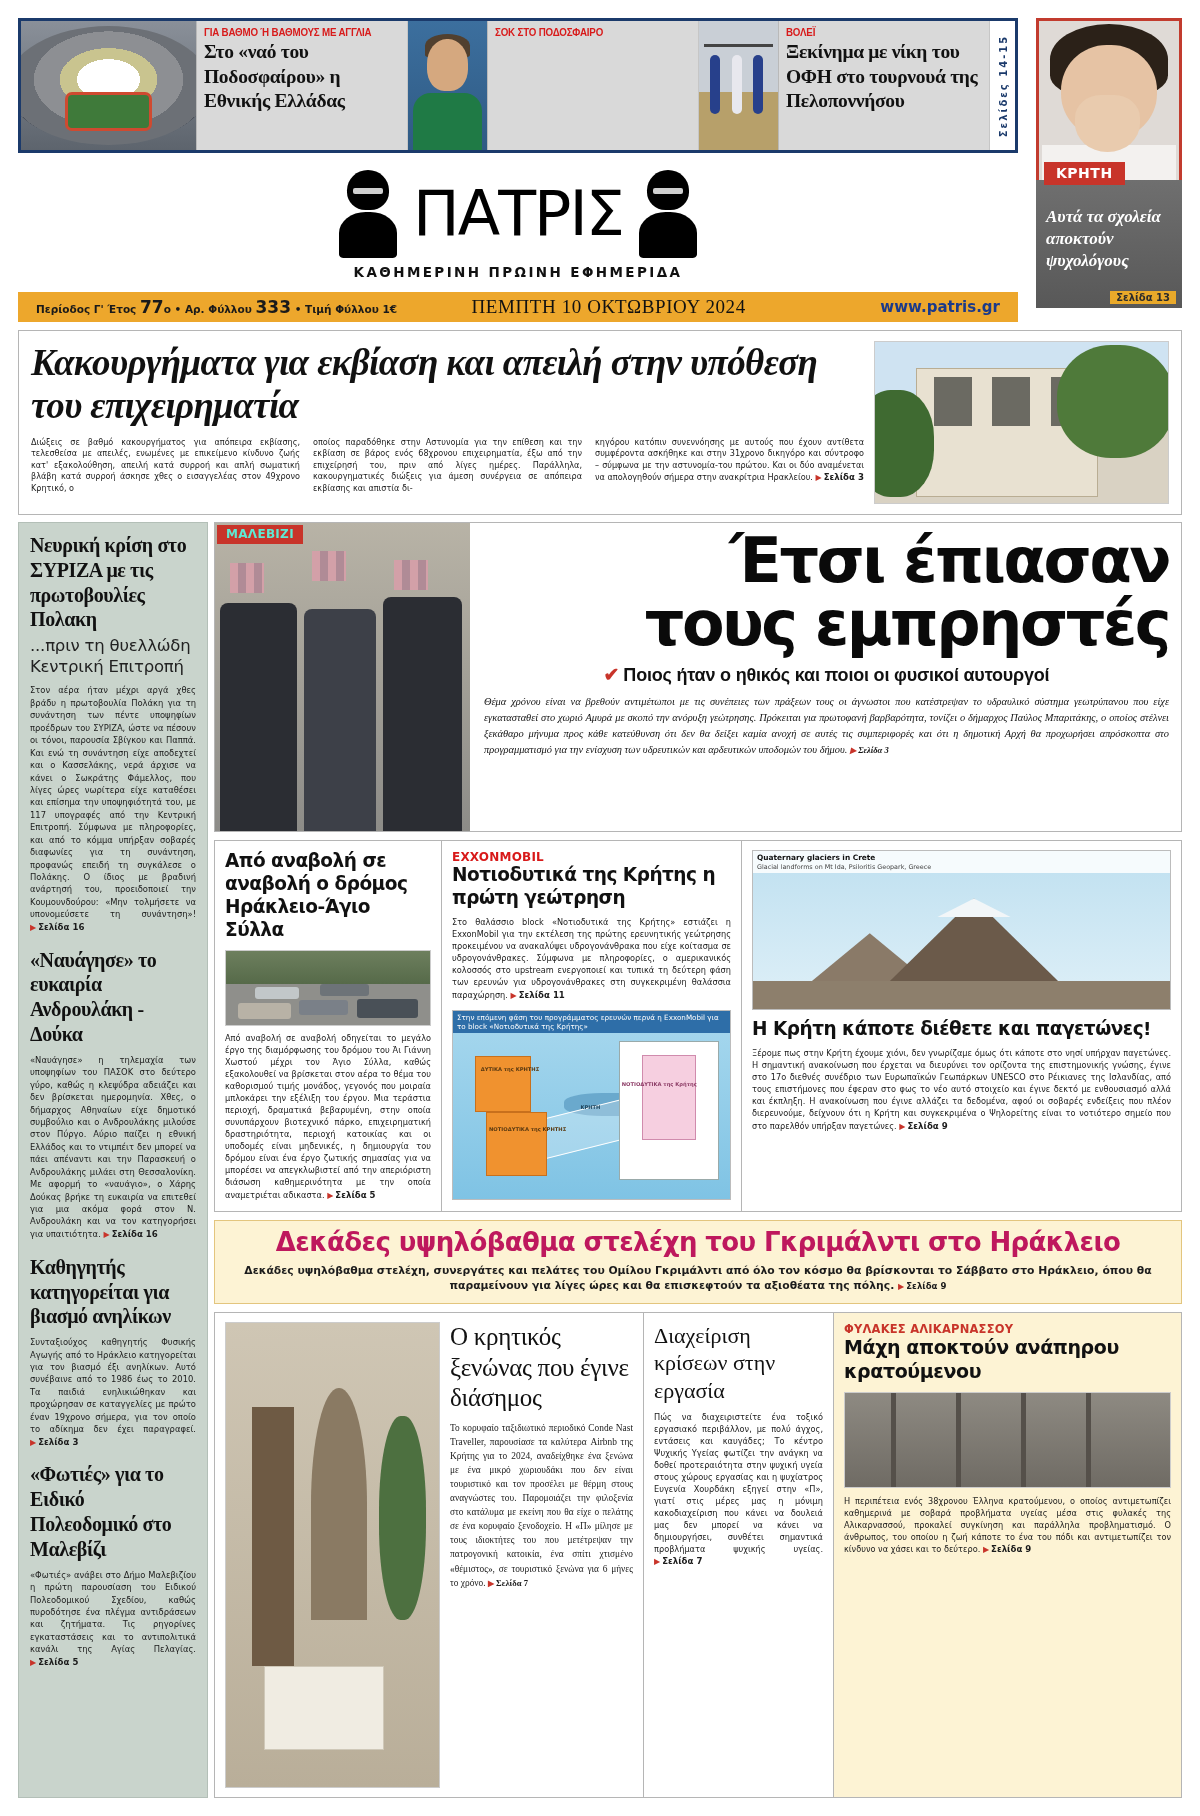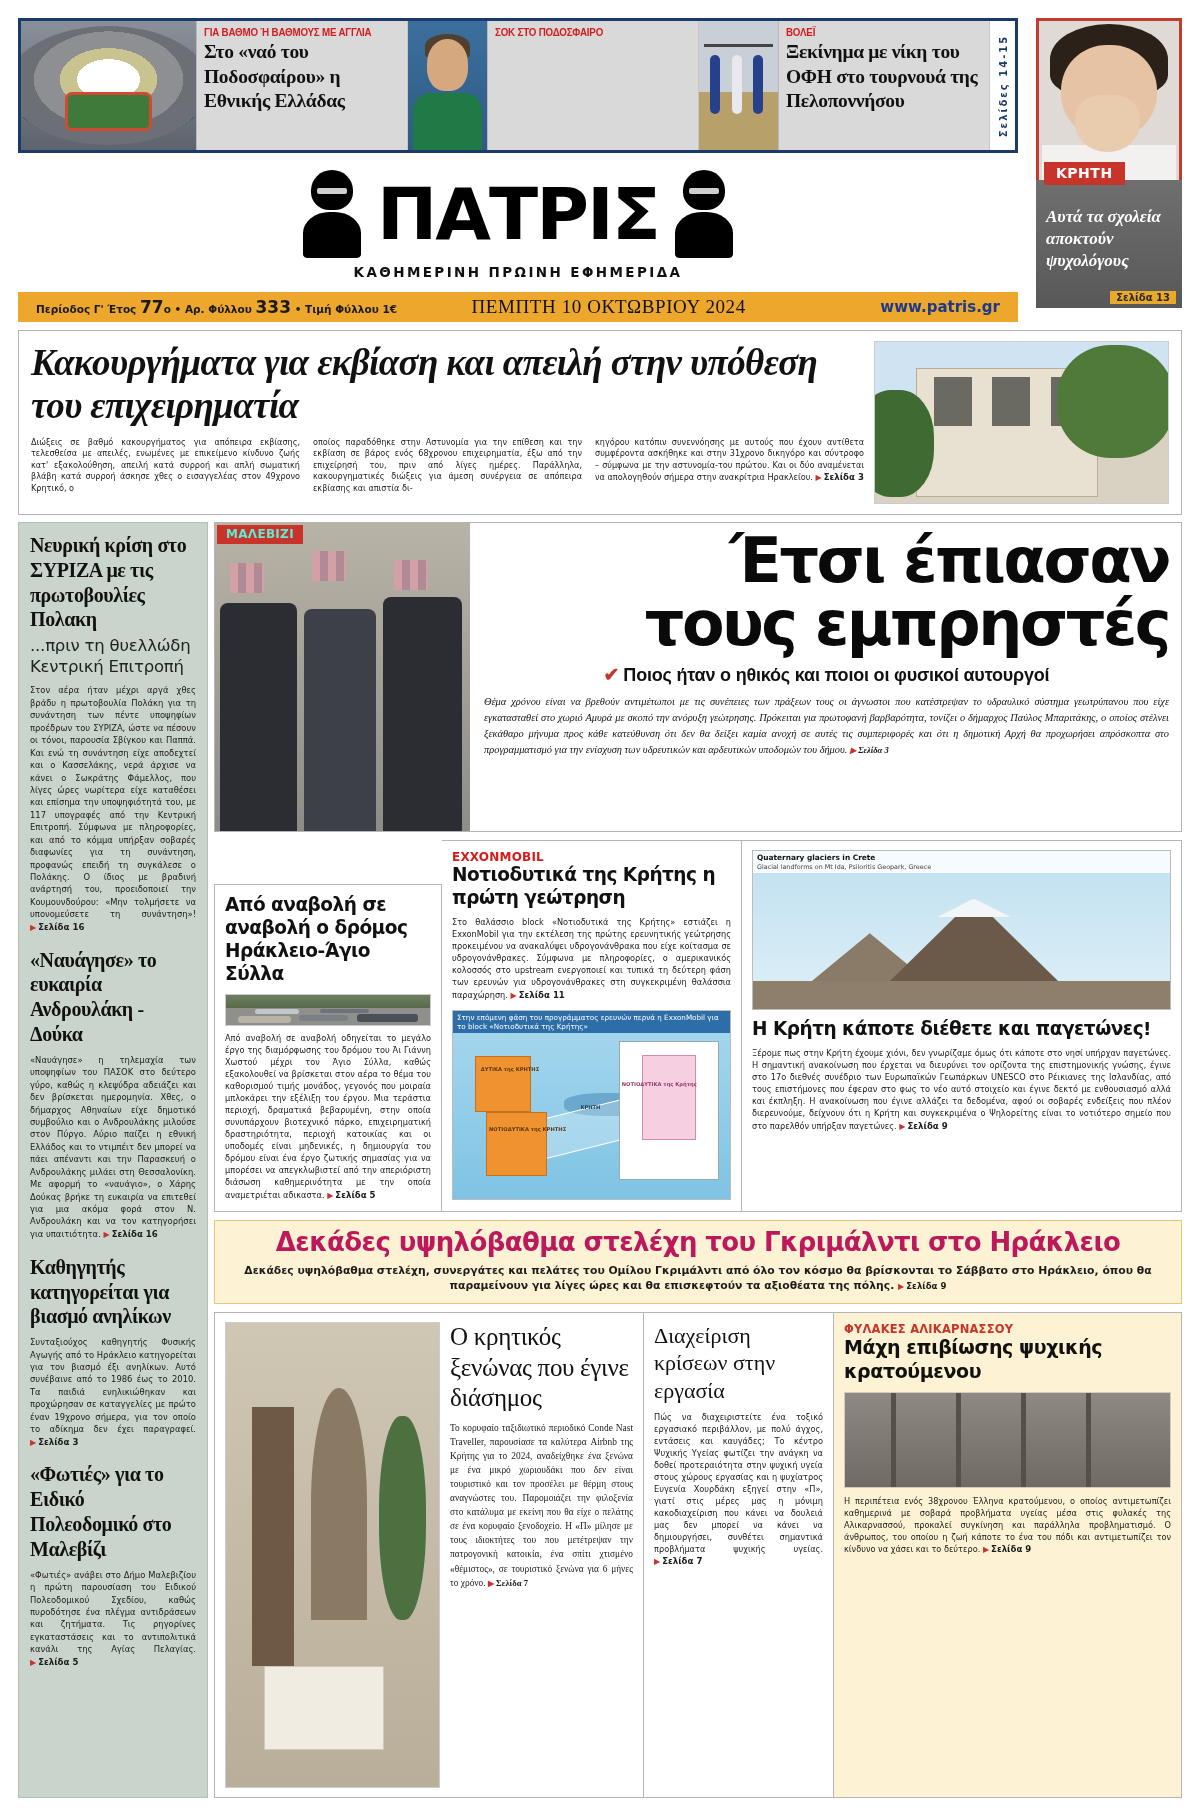--- a/index.html
+++ b/index.html
@@ -89,21 +89,21 @@
     font-size:10px; font-weight:bold; padding:1px 6px;
   }
 
   
   .masthead {
     position:absolute; left:18px; top:160px; width:1000px; height:130px;
     display:flex; align-items:center; justify-content:center; flex-direction:column;
   }
   .mast-row { display:flex; align-items:center; gap:16px; }
   .mast-title {
-    font-family:"DejaVu Sans",sans-serif; font-weight:bold; font-size:72px;
+    font-family:"DejaVu Sans",sans-serif; font-weight:normal; font-size:62px;
     letter-spacing:-2px; line-height:.9; color:#000;
   }
   .bust { width:58px; height:88px; position:relative; }
   .bust .h { position:absolute; left:14%; top:0; width:72%; height:46%; background:#000; border-radius:50% 50% 44% 44%; }
   .bust .s { position:absolute; left:0; bottom:0; width:100%; height:52%; background:#000; border-radius:46% 46% 8% 8%; }
   .bust .e { position:absolute; left:24%; top:20%; width:52%; height:7%; background:#cfcfcf; border-radius:2px; }
   .mast-sub {
     font-size:13.5px; font-weight:bold; letter-spacing:2.4px; color:#111; margin-top:6px;
   }
 
@@ -199,21 +199,21 @@
   }
   .hero-kicker .chk { color:#c8342a; font-size:19px; margin-right:4px; }
   .hero-body {
     font-family:"Liberation Serif",serif; font-style:italic; font-size:10.4px;
     line-height:1.52; text-align:justify; margin-top:8px; color:#141414;
   }
 
   
   .midrow { position:absolute; left:214px; top:840px; width:968px; height:372px; display:flex; gap:0; }
   .midcol { border:1px solid #b5b5b5; background:#fff; padding:9px 10px; display:flex; flex-direction:column; min-width:0; }
-  .mc1 { width:228px; flex:0 0 auto;margin-top:44px; }
+  .mc1 { width:228px; flex:0 0 auto; }
   .mc2 { width:300px; flex:0 0 auto; border-left:none; }
   .mc3 { flex:1 1 auto; border-left:none; }
   .mc-head {
     font-family:"DejaVu Sans",sans-serif; font-weight:bold; font-size:18.5px;
     line-height:1.24; color:#111; letter-spacing:-0.5px;
   }
   .mc-kicker { color:#d81a1a; font-weight:bold; font-size:12px; letter-spacing:.2px; }
   .mc-body { font-size:8.2px; line-height:1.46; text-align:justify; color:#1b1b1b; margin-top:7px; }
 
   .traffic { width:100%; height:172px; border:1px solid #ccc; margin-top:8px; position:relative; overflow:hidden; background:#9fa3a0; }
@@ -580,21 +580,21 @@
     <div class="bc bc2">
       <div class="bc-head2">Διαχείριση κρίσεων στην εργασία</div>
       <div class="bc-body-s">
         <span>Πώς να διαχειριστείτε ένα τοξικό εργασιακό περιβάλλον, με πολύ άγχος, εντάσεις και καυγάδες; Το κέντρο Ψυχικής Υγείας φωτίζει την ανάγκη να δοθεί προτεραιότητα στην ψυχική υγεία στους χώρους εργασίας και η ψυχίατρος Ευγενία Χουρδάκη εξηγεί στην «Π», γιατί στις μέρες μας η μόνιμη κακοδιαχείριση που κάνει να δουλειά μας δεν μπορεί να κάνει να δημιουργήσει, συνθέτει σημαντικά προβλήματα ψυχικής υγείας.</span>
         <span class="pg">Σελίδα 7</span>
       </div>
     </div>
 
     <div class="bc bc3">
       <div class="bc-kicker">ΦΥΛΑΚΕΣ ΑΛΙΚΑΡΝΑΣΣΟΥ</div>
-      <div class="bc-head3">Μάχη επιβίωσης ψυχικής κρατούμενου</div>
+      <div class="bc-head3">Μάχη αποκτούν ανάπηρου κρατούμενου</div>
       <div class="prisoner">
         <div class="cell"></div>
         <div class="bar" style="left:14%"></div>
           <div class="bar" style="left:34%"></div>
         <div class="bar" style="left:54%"></div>
           <div class="bar" style="left:74%"></div>
       </div>
       <div class="bc-body-s">
         <span>Η περιπέτεια ενός 38χρονου Έλληνα κρατούμενου, ο οποίος αντιμετωπίζει καθημερινά με σοβαρά προβλήματα υγείας μέσα στις φυλακές της Αλικαρνασσού, προκαλεί συγκίνηση και παράλληλα προβληματισμό. Ο άνθρωπος, του οποίου η ζωή κάποτε το ένα του πόδι και αντιμετωπίζει τον κίνδυνο να χάσει και το δεύτερο.</span>
         <span class="pg">Σελίδα 9</span>

